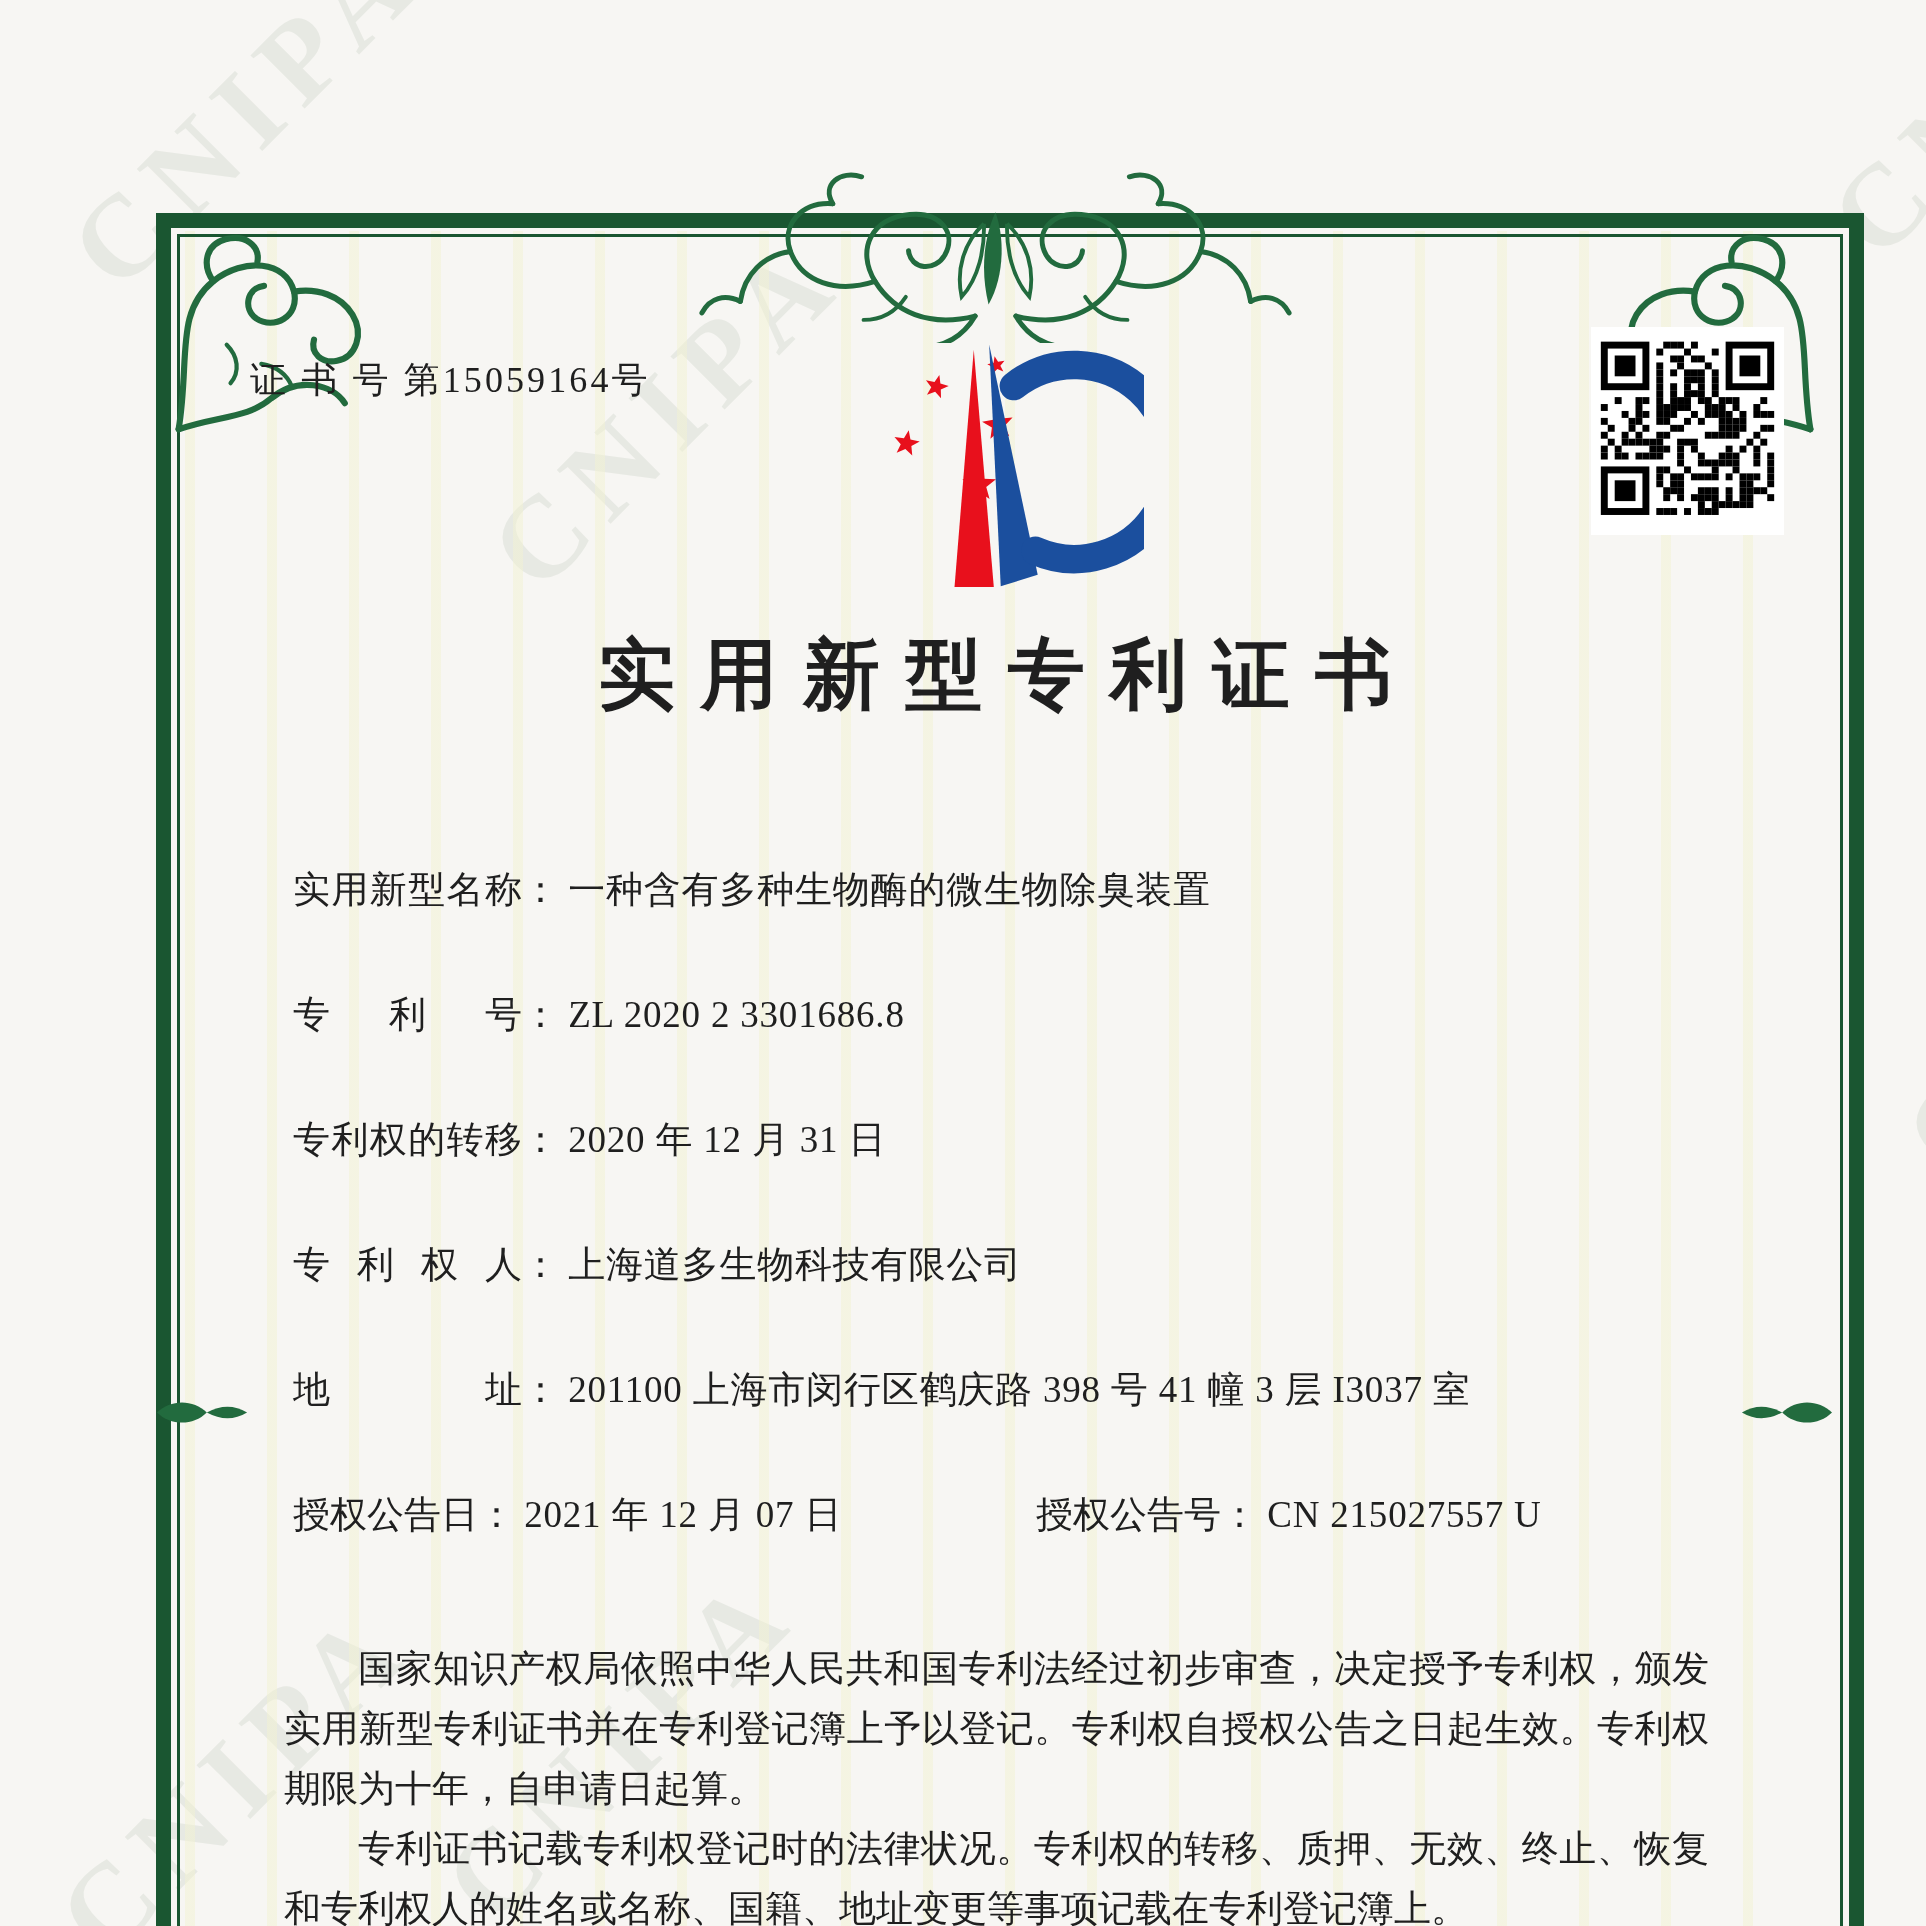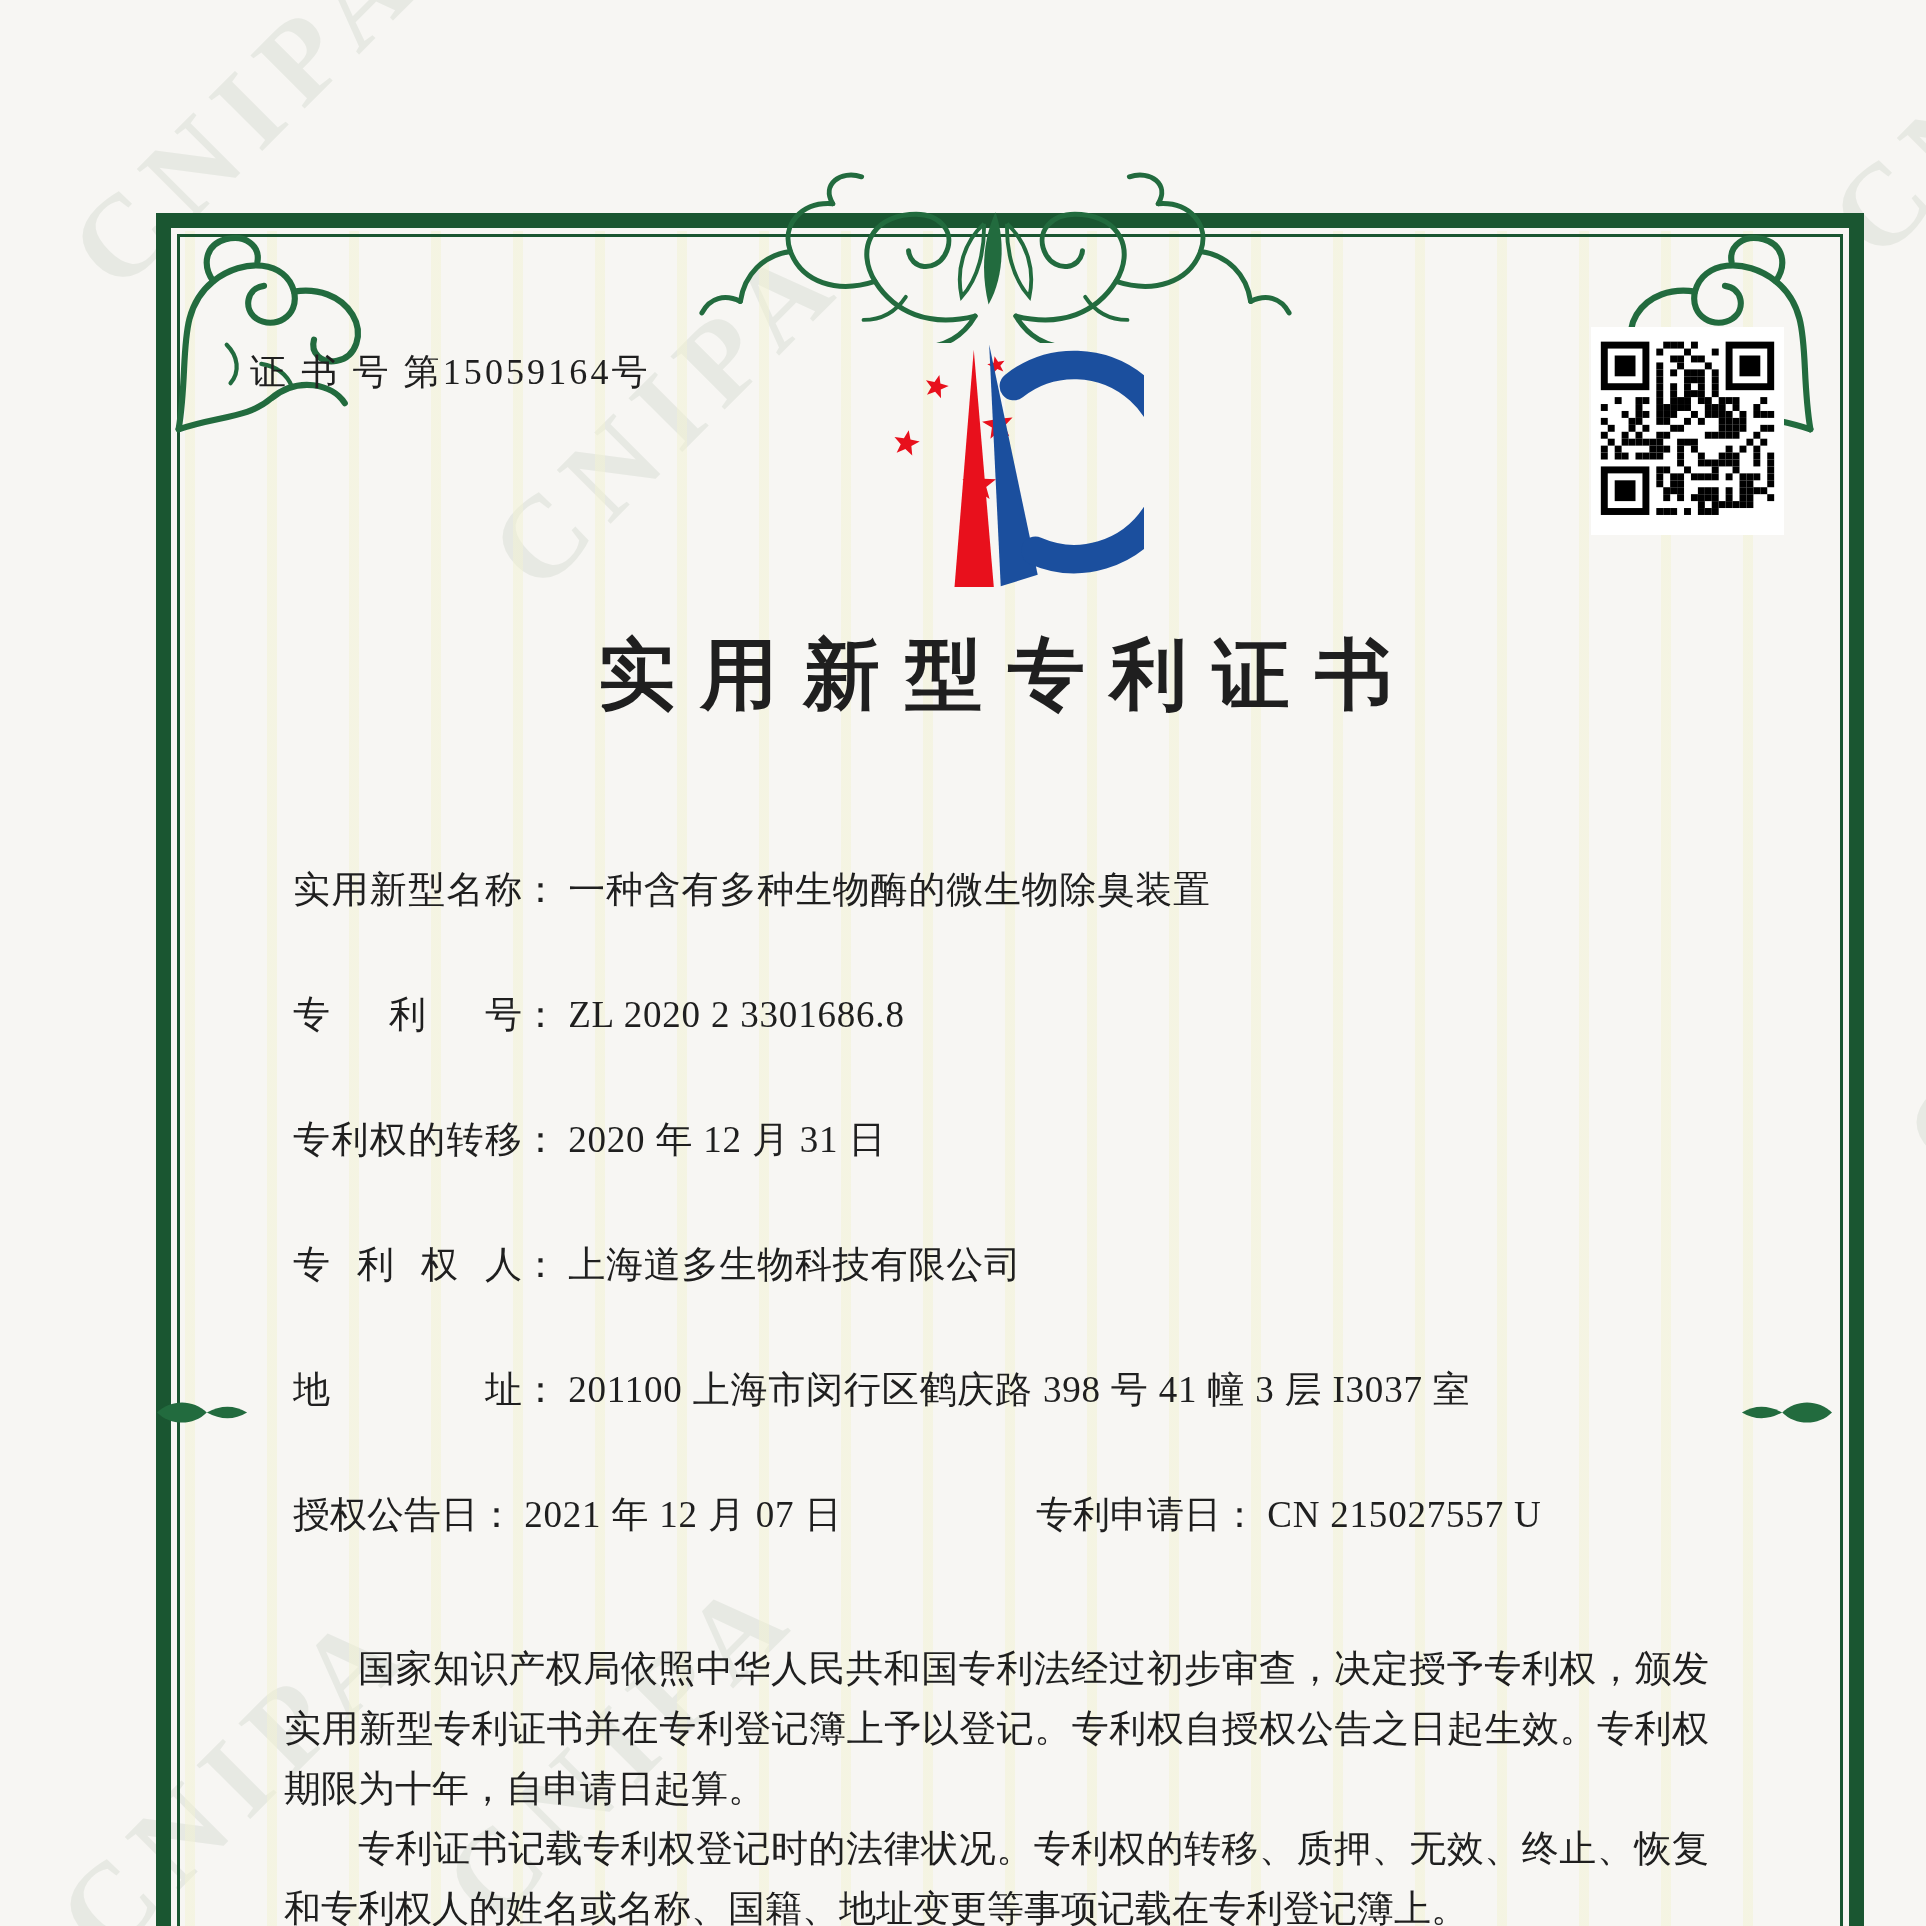--- a/index.html
+++ b/index.html
@@ -5,21 +5,21 @@
   html,body{margin:0;padding:0;}
   body{background:#f7f6f3;font-family:"Liberation Serif","DejaVu Serif",serif;color:#1f1f1f;}
   .page{position:relative;width:1990px;height:2815px;overflow:hidden;background:#f7f6f3;}
   .wm{position:absolute;font-size:116px;font-weight:700;letter-spacing:16px;color:#e7e9e3;transform:rotate(-45deg);white-space:nowrap;z-index:1;}
   .stripes{position:absolute;left:185px;top:231px;width:1620px;height:1861px;z-index:2;
     background:repeating-linear-gradient(90deg,rgba(242,242,210,0.5) 0 10px,rgba(0,0,0,0) 10px 82px);}
   .frame{position:absolute;left:156px;top:213px;width:1678px;height:2467px;border:15.4px solid #1a5631;z-index:5;}
   .frame-inner{position:absolute;inset:6.2px;border:3.1px solid #1a5631;}
   .deco{position:absolute;z-index:6;}
   .content{position:absolute;z-index:10;}
-  .cert-no{left:250px;top:348px;font-size:36px;letter-spacing:3.1px;}
+  .cert-no{left:250px;top:356px;font-size:36px;letter-spacing:3.1px;}
   .logo-box{left:859px;top:332px;}
   .qr-box{left:1591px;top:327px;width:193px;height:208px;background:#ffffff;}
   .title{left:156px;top:624px;width:1678px;text-align:center;font-size:77px;font-weight:700;letter-spacing:25.4px;text-indent:25.4px;}
   .fields{left:285px;top:865px;width:1433px;}
   .field-row{position:relative;height:125px;font-size:37px;margin-left:8px;}
   .f-label{display:inline-block;width:229px;text-align:justify;text-align-last:justify;-moz-text-align-last:justify;vertical-align:top;}
   .f-colon{display:inline-block;}
   .f-value{margin-left:9.2px;letter-spacing:0.8px;}
   .pair2{position:absolute;left:743px;top:0;}
   .paras{left:284px;top:1639px;width:1425px;font-size:37px;line-height:60px;text-align:justify;}
@@ -356,21 +356,21 @@
     </div>
     <div class="field-row">
       <span class="f-label">专利权人</span><span class="f-colon">：</span><span class="f-value">上海道多生物科技有限公司</span>
     </div>
     <div class="field-row">
       <span class="f-label">地址</span><span class="f-colon">：</span><span class="f-value">201100 上海市闵行区鹤庆路 398 号 41 幢 3 层 I3037 室</span>
     </div>
     <div class="field-row">
       <span class="f-label" style="width:185px">授权公告日</span><span class="f-colon">：</span><span class="f-value">2021 年 12 月 07 日</span>
       <span class="pair2">
-        <span class="f-label" style="width:185px">专利申请日</span><span class="f-colon">：</span><span class="f-value">CN 215027557 U</span>
+        <span class="f-label" style="width:185px">授权公告号</span><span class="f-colon">：</span><span class="f-value">CN 215027557 U</span>
       </span>
     </div>
   </div>
 
   <div class="content paras">
     <p>国家知识产权局依照中华人民共和国专利法经过初步审查，决定授予专利权，颁发实用新型专利证书并在专利登记簿上予以登记。专利权自授权公告之日起生效。专利权期限为十年，自申请日起算。</p>
     <p>专利证书记载专利权登记时的法律状况。专利权的转移、质押、无效、终止、恢复和专利权人的姓名或名称、国籍、地址变更等事项记载在专利登记簿上。</p>
   </div>
 
 </div>

